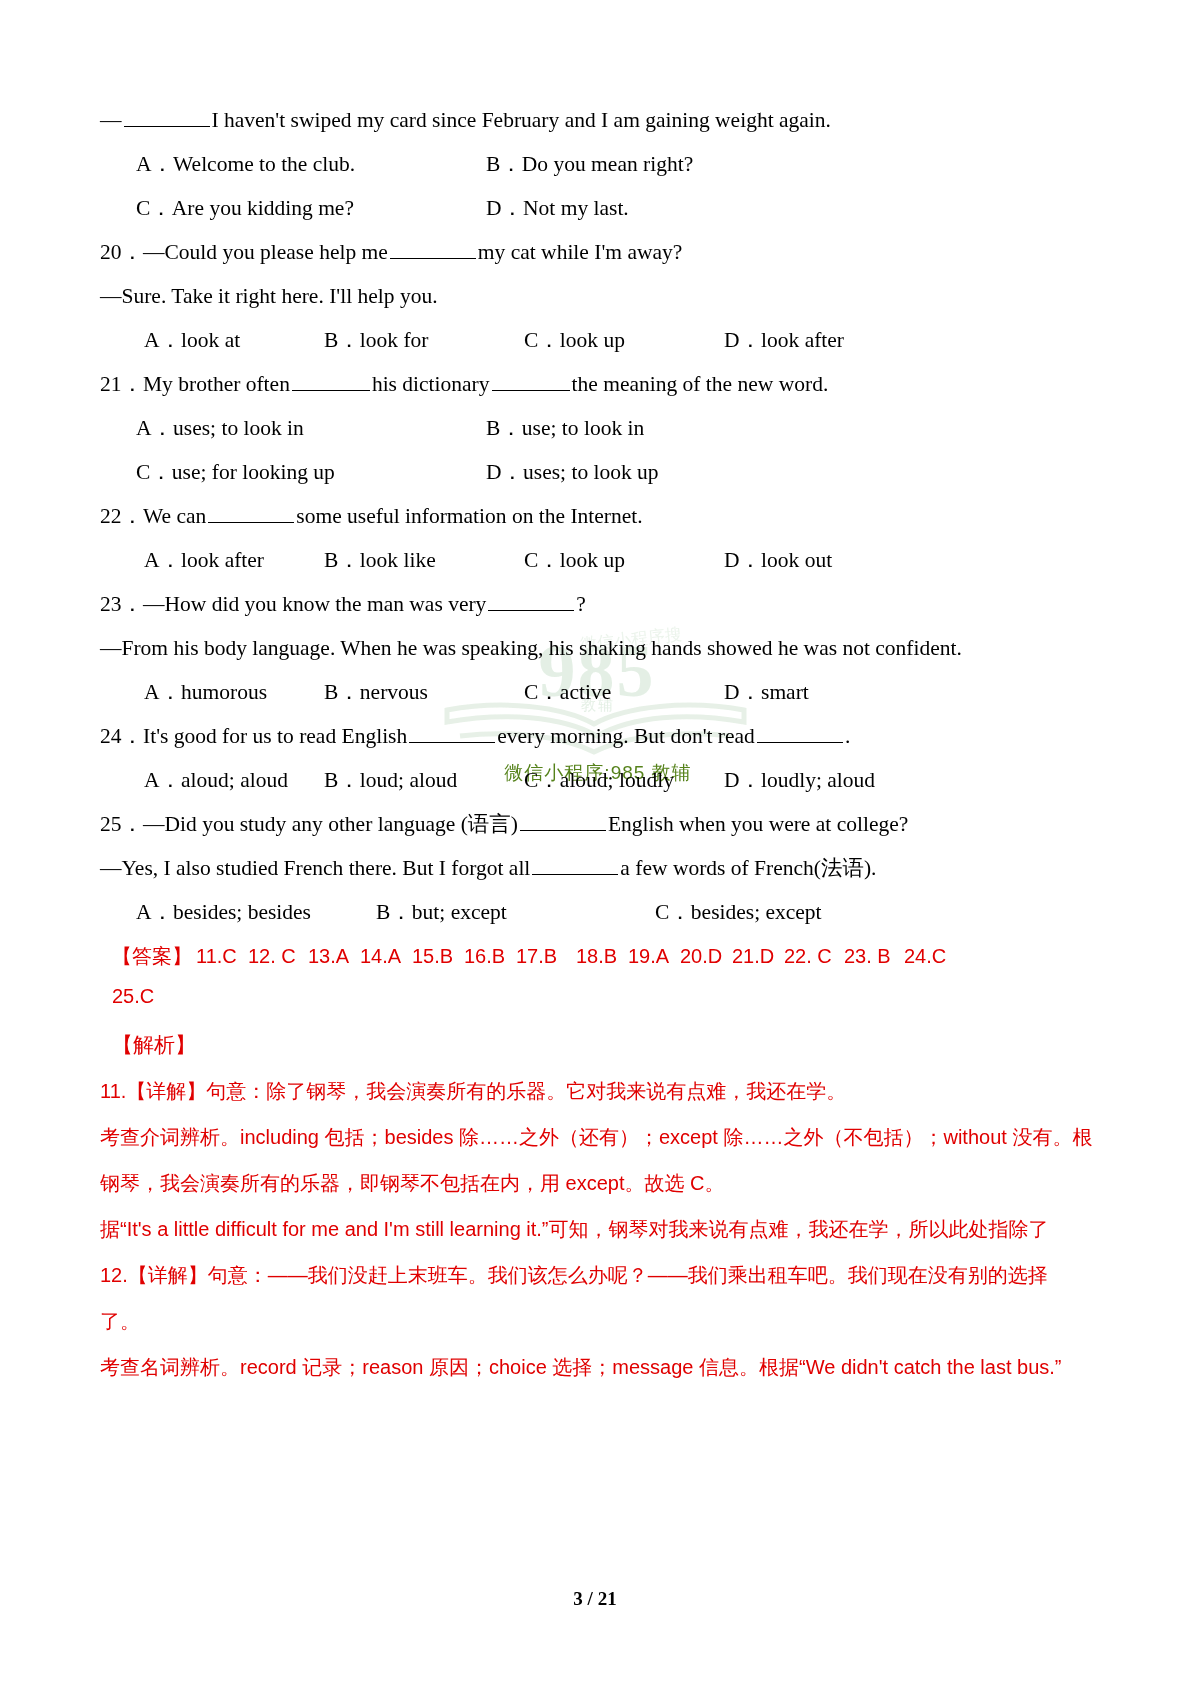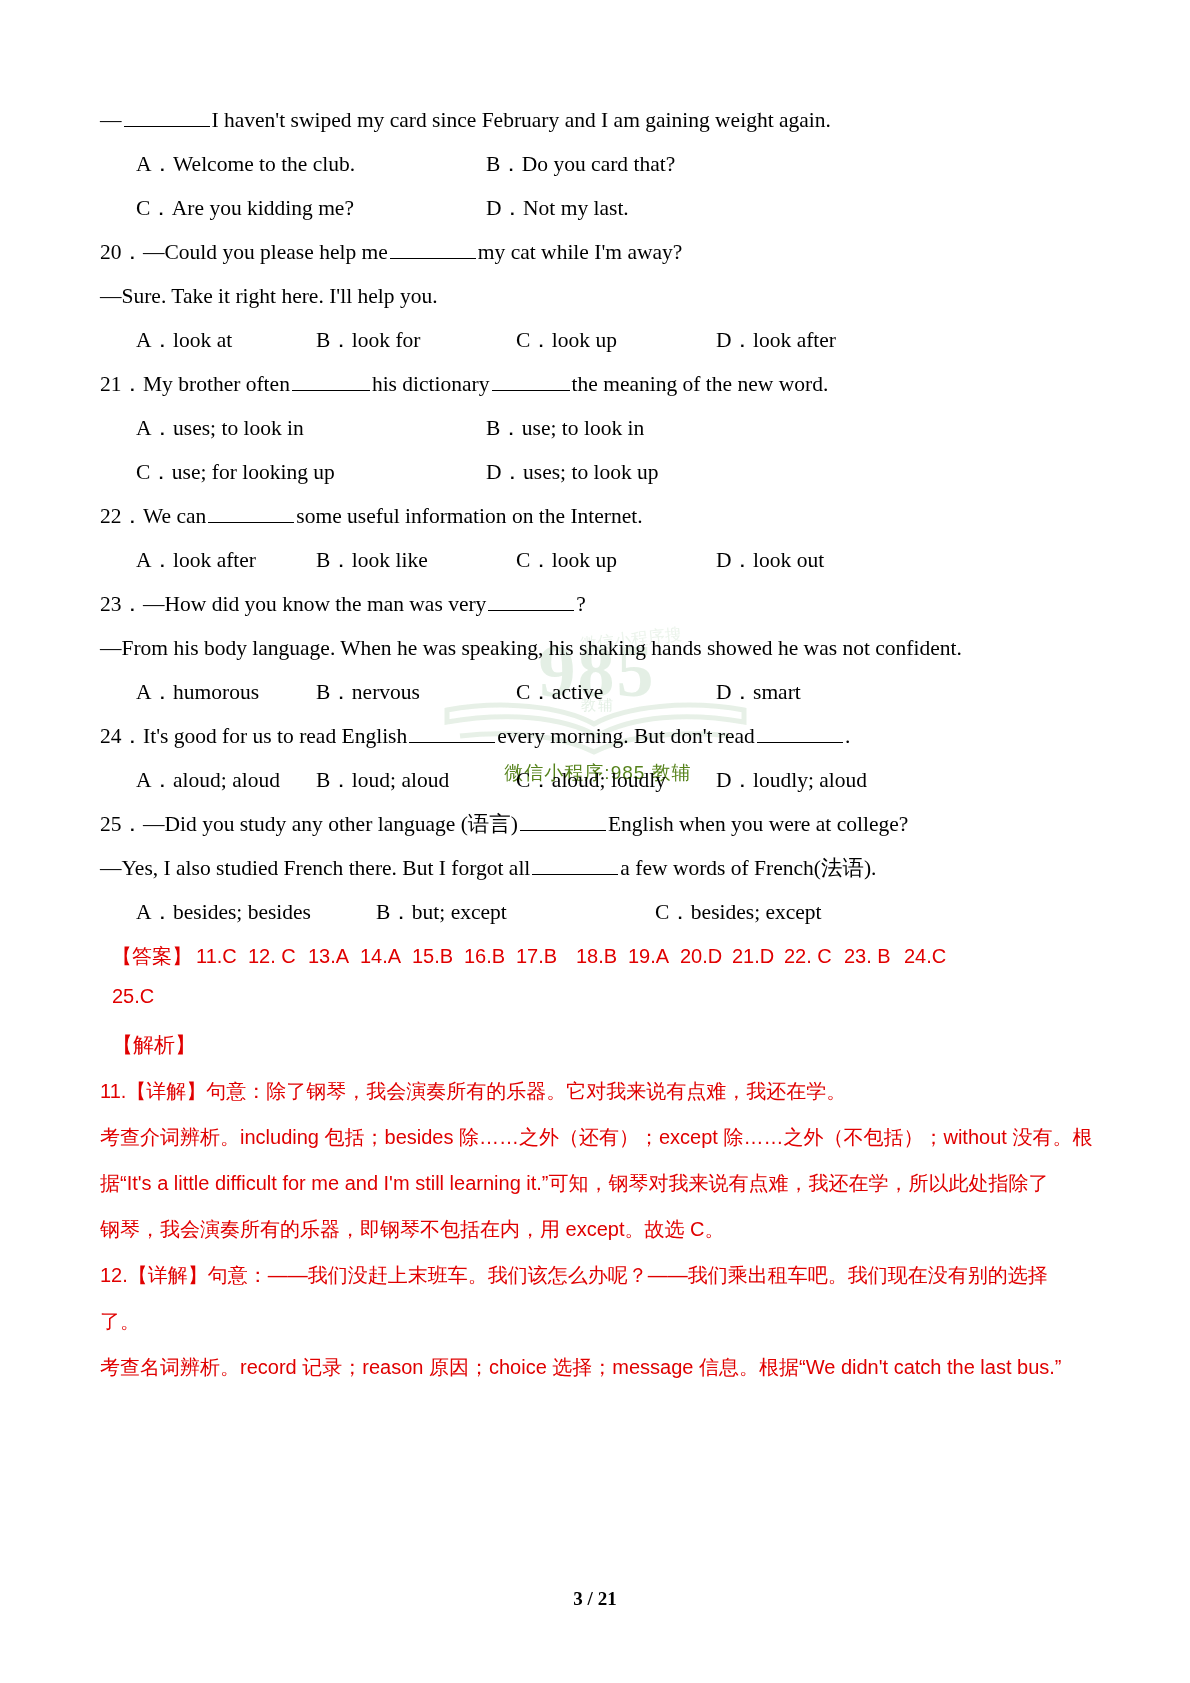--- a/index.html
+++ b/index.html
@@ -88,21 +88,21 @@
     vertical-align: baseline;
     margin: 0 2px;
   }
   .b-long { width: 86px; }
   .b-med  { width: 78px; }
   .opt-row { display: flex; }
   .opt { white-space: nowrap; }
   .lbl { letter-spacing: 0px; }
 
   
-  .c4 > .opt:nth-child(1) { width: 180px; }
+  .c4 > .opt:nth-child(1) { width: 180px; margin-left: 8px; }
   .c4 > .opt:nth-child(2) { width: 200px; }
   .c4 > .opt:nth-child(3) { width: 200px; }
   .c4 > .opt:nth-child(4) { width: auto; }
 
   .c2 > .opt:nth-child(1) { width: 350px; }
   .c2 > .opt:nth-child(2) { width: auto; }
 
   .c3 > .opt:nth-child(1) { width: 240px; }
   .c3 > .opt:nth-child(2) { width: 270px; }
   .c3 > .opt:nth-child(3) { width: auto; margin-left: 9px; }
@@ -161,21 +161,21 @@
   </div>
   <div class="wm-diag" style="left:580px; top:628px; transform:rotate(-6deg);">微信小程序搜</div>
 
   <div class="content">
 
     <div class="q-line">
       <span>—</span><span class="blank b-long"></span><span>I haven't swiped my card since February and I am gaining weight again.</span>
     </div>
     <div class="q-line indent opt-row c2">
       <span class="opt"><span class="lbl">A．</span><span>Welcome to the club.</span></span>
-      <span class="opt"><span class="lbl">B．</span><span>Do you card that?</span></span>
+      <span class="opt"><span class="lbl">B．</span><span>Do you mean right?</span></span>
     </div>
     <div class="q-line indent opt-row c2">
       <span class="opt"><span class="lbl">C．</span><span>Are you kidding me?</span></span>
       <span class="opt"><span class="lbl">D．</span><span>Not my last.</span></span>
     </div>
 
     <div class="q-line">
       <span>20．</span><span>—Could you please help me</span><span class="blank b-long"></span><span>my cat while I'm away?</span>
     </div>
     <div class="q-line">—Sure. Take it right here. I'll help you.</div>
@@ -257,22 +257,22 @@
       <span class="ans-item w2">22. C</span>
       <span class="ans-item w2">23. B</span>
       <span class="ans-item">24.C</span>
     </div>
     <div class="red" style="padding-left:12px; margin-bottom:28px;">25.C</div>
 
     <div class="red" style="padding-left:12px; margin-bottom:26px; font-size:21px;">【解析】</div>
 
     <div class="red">11.【详解】句意：除了钢琴，我会演奏所有的乐器。它对我来说有点难，我还在学。</div>
     <div class="red">考查介词辨析。including 包括；besides 除……之外（还有）；except 除……之外（不包括）；without 没有。根</div>
+    <div class="red">钢琴，我会演奏所有的乐器，即钢琴不包括在内，用 except。故选 C。</div>
     <div class="red">据“It's a little difficult for me and I'm still learning it.”可知，钢琴对我来说有点难，我还在学，所以此处指除了</div>
-    <div class="red">钢琴，我会演奏所有的乐器，即钢琴不包括在内，用 except。故选 C。</div>
 
     <div class="red">12.【详解】句意：——我们没赶上末班车。我们该怎么办呢？——我们乘出租车吧。我们现在没有别的选择</div>
     <div class="red">了。</div>
     <div class="red">考查名词辨析。record 记录；reason 原因；choice 选择；message 信息。根据“We didn't catch the last bus.”</div>
 
   </div>
 
   <div class="footer">3 / 21</div>
 </div>
 

